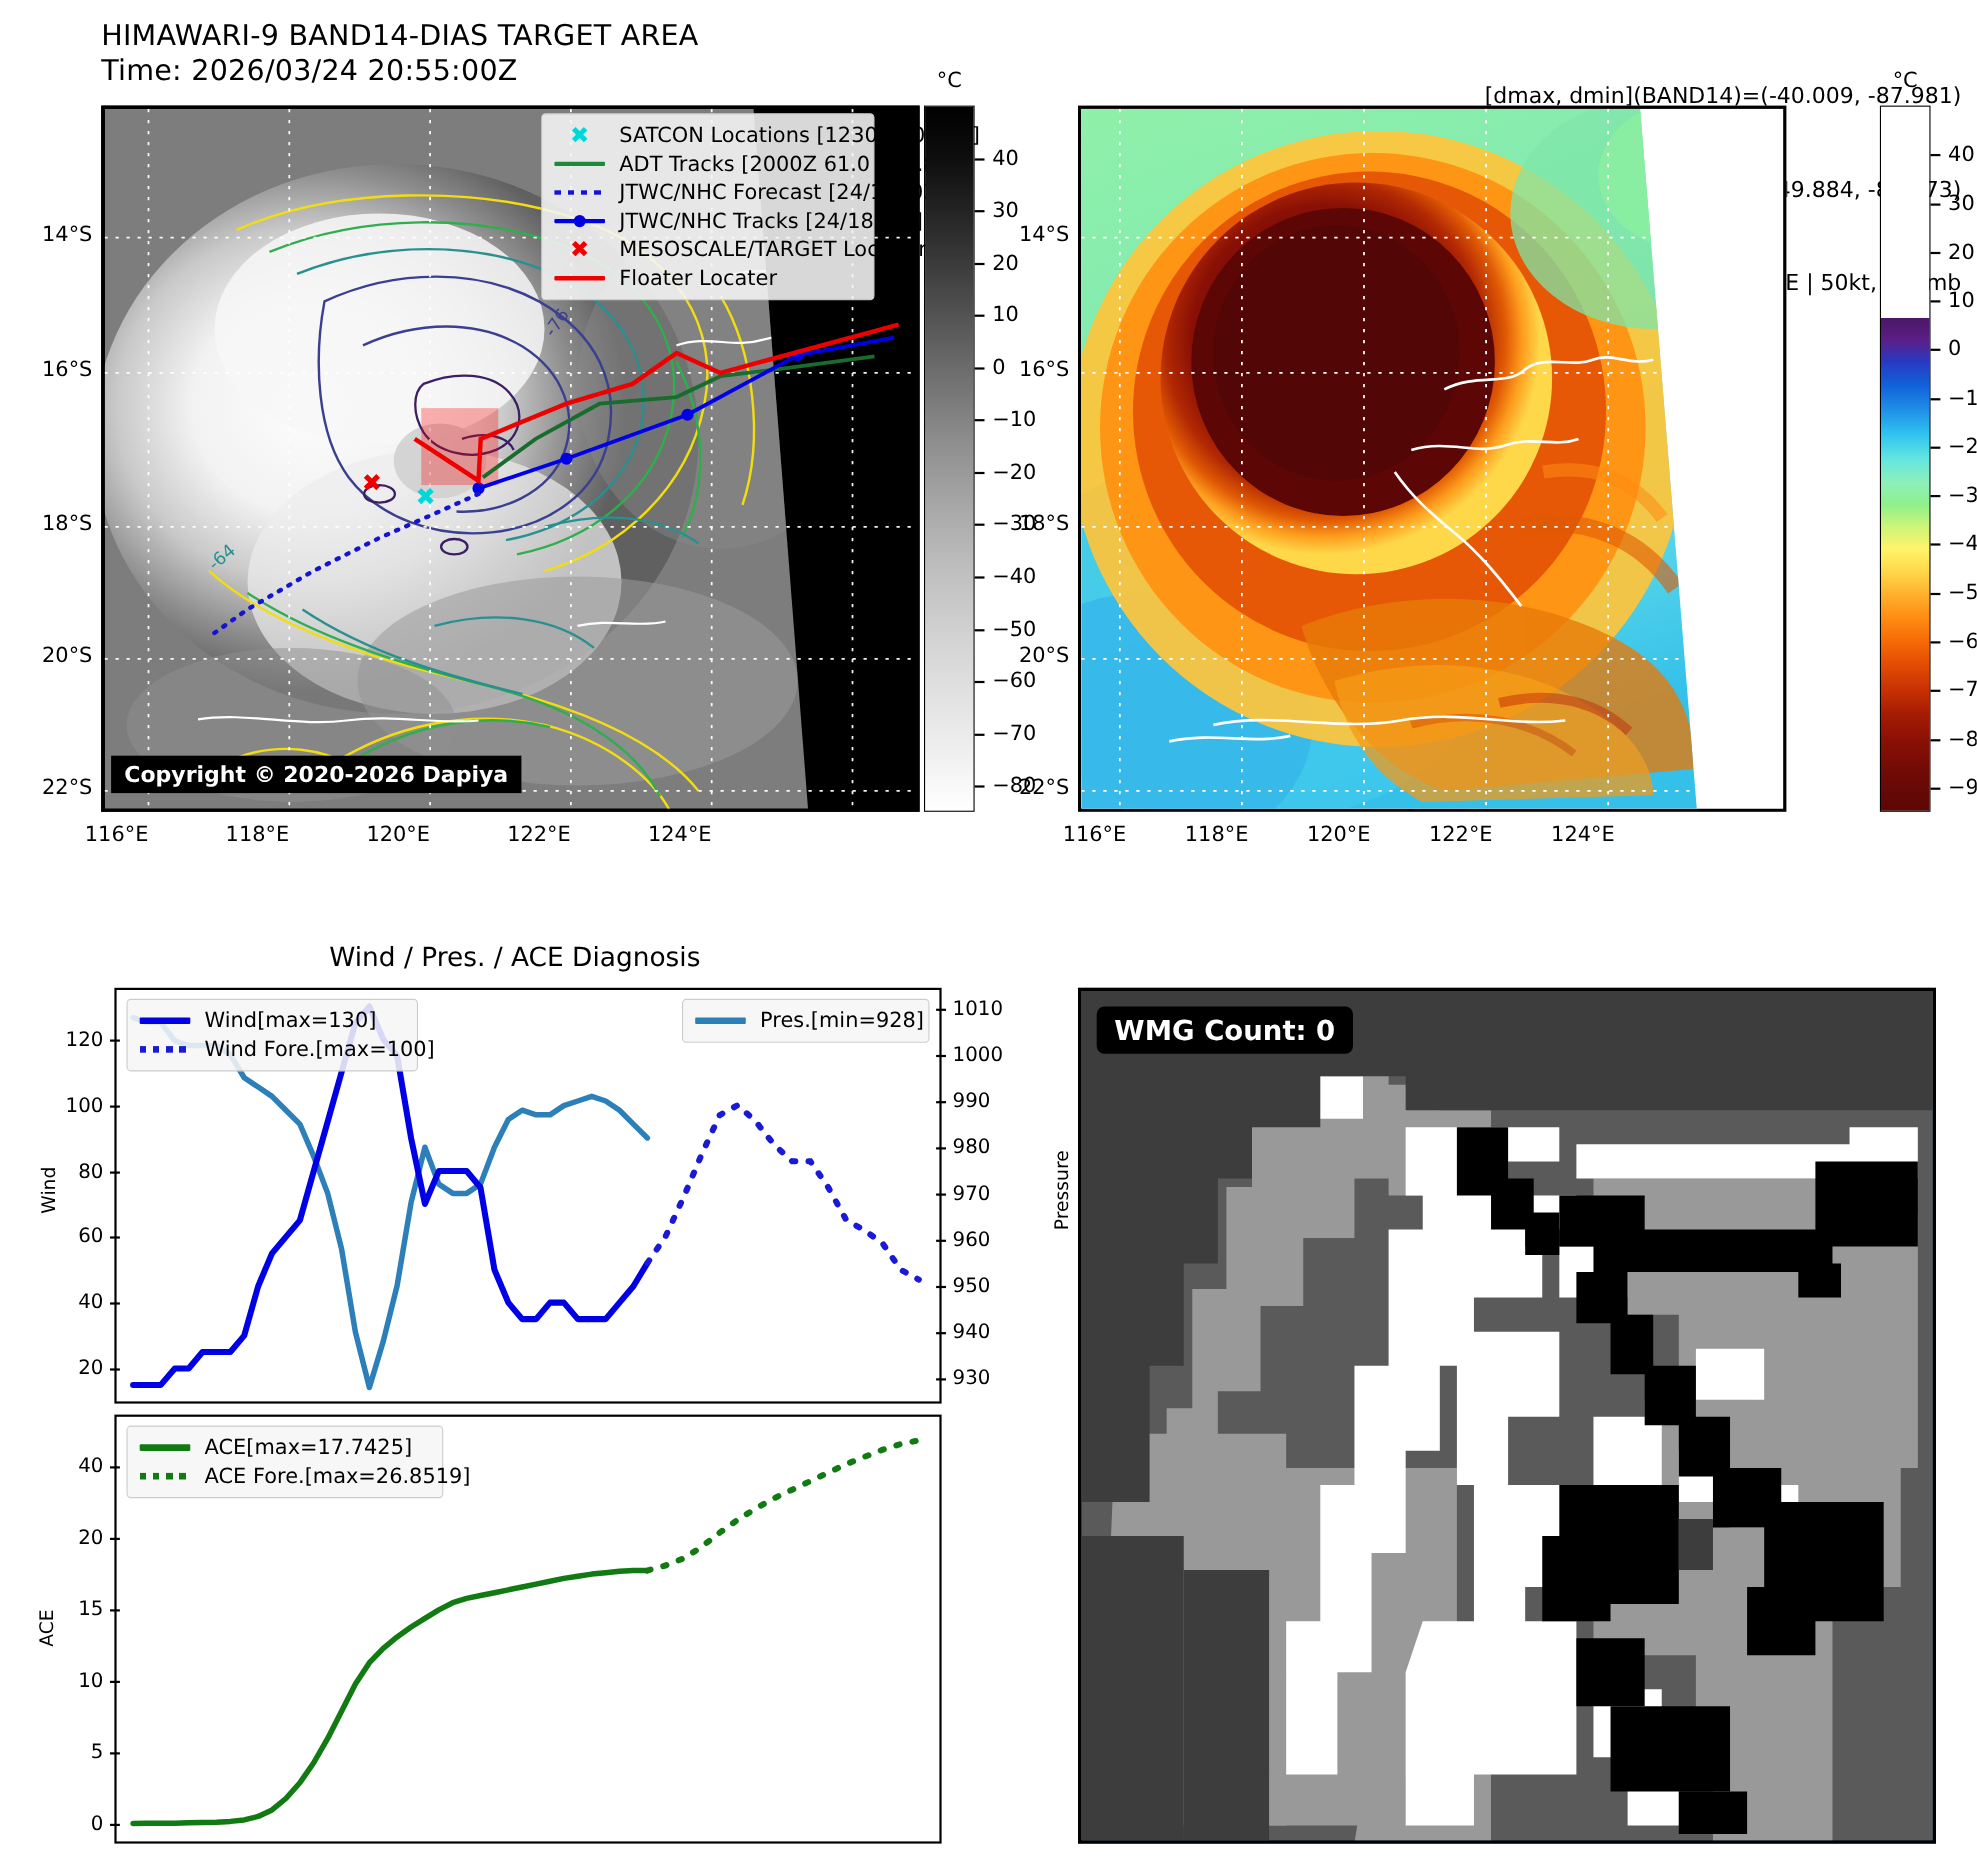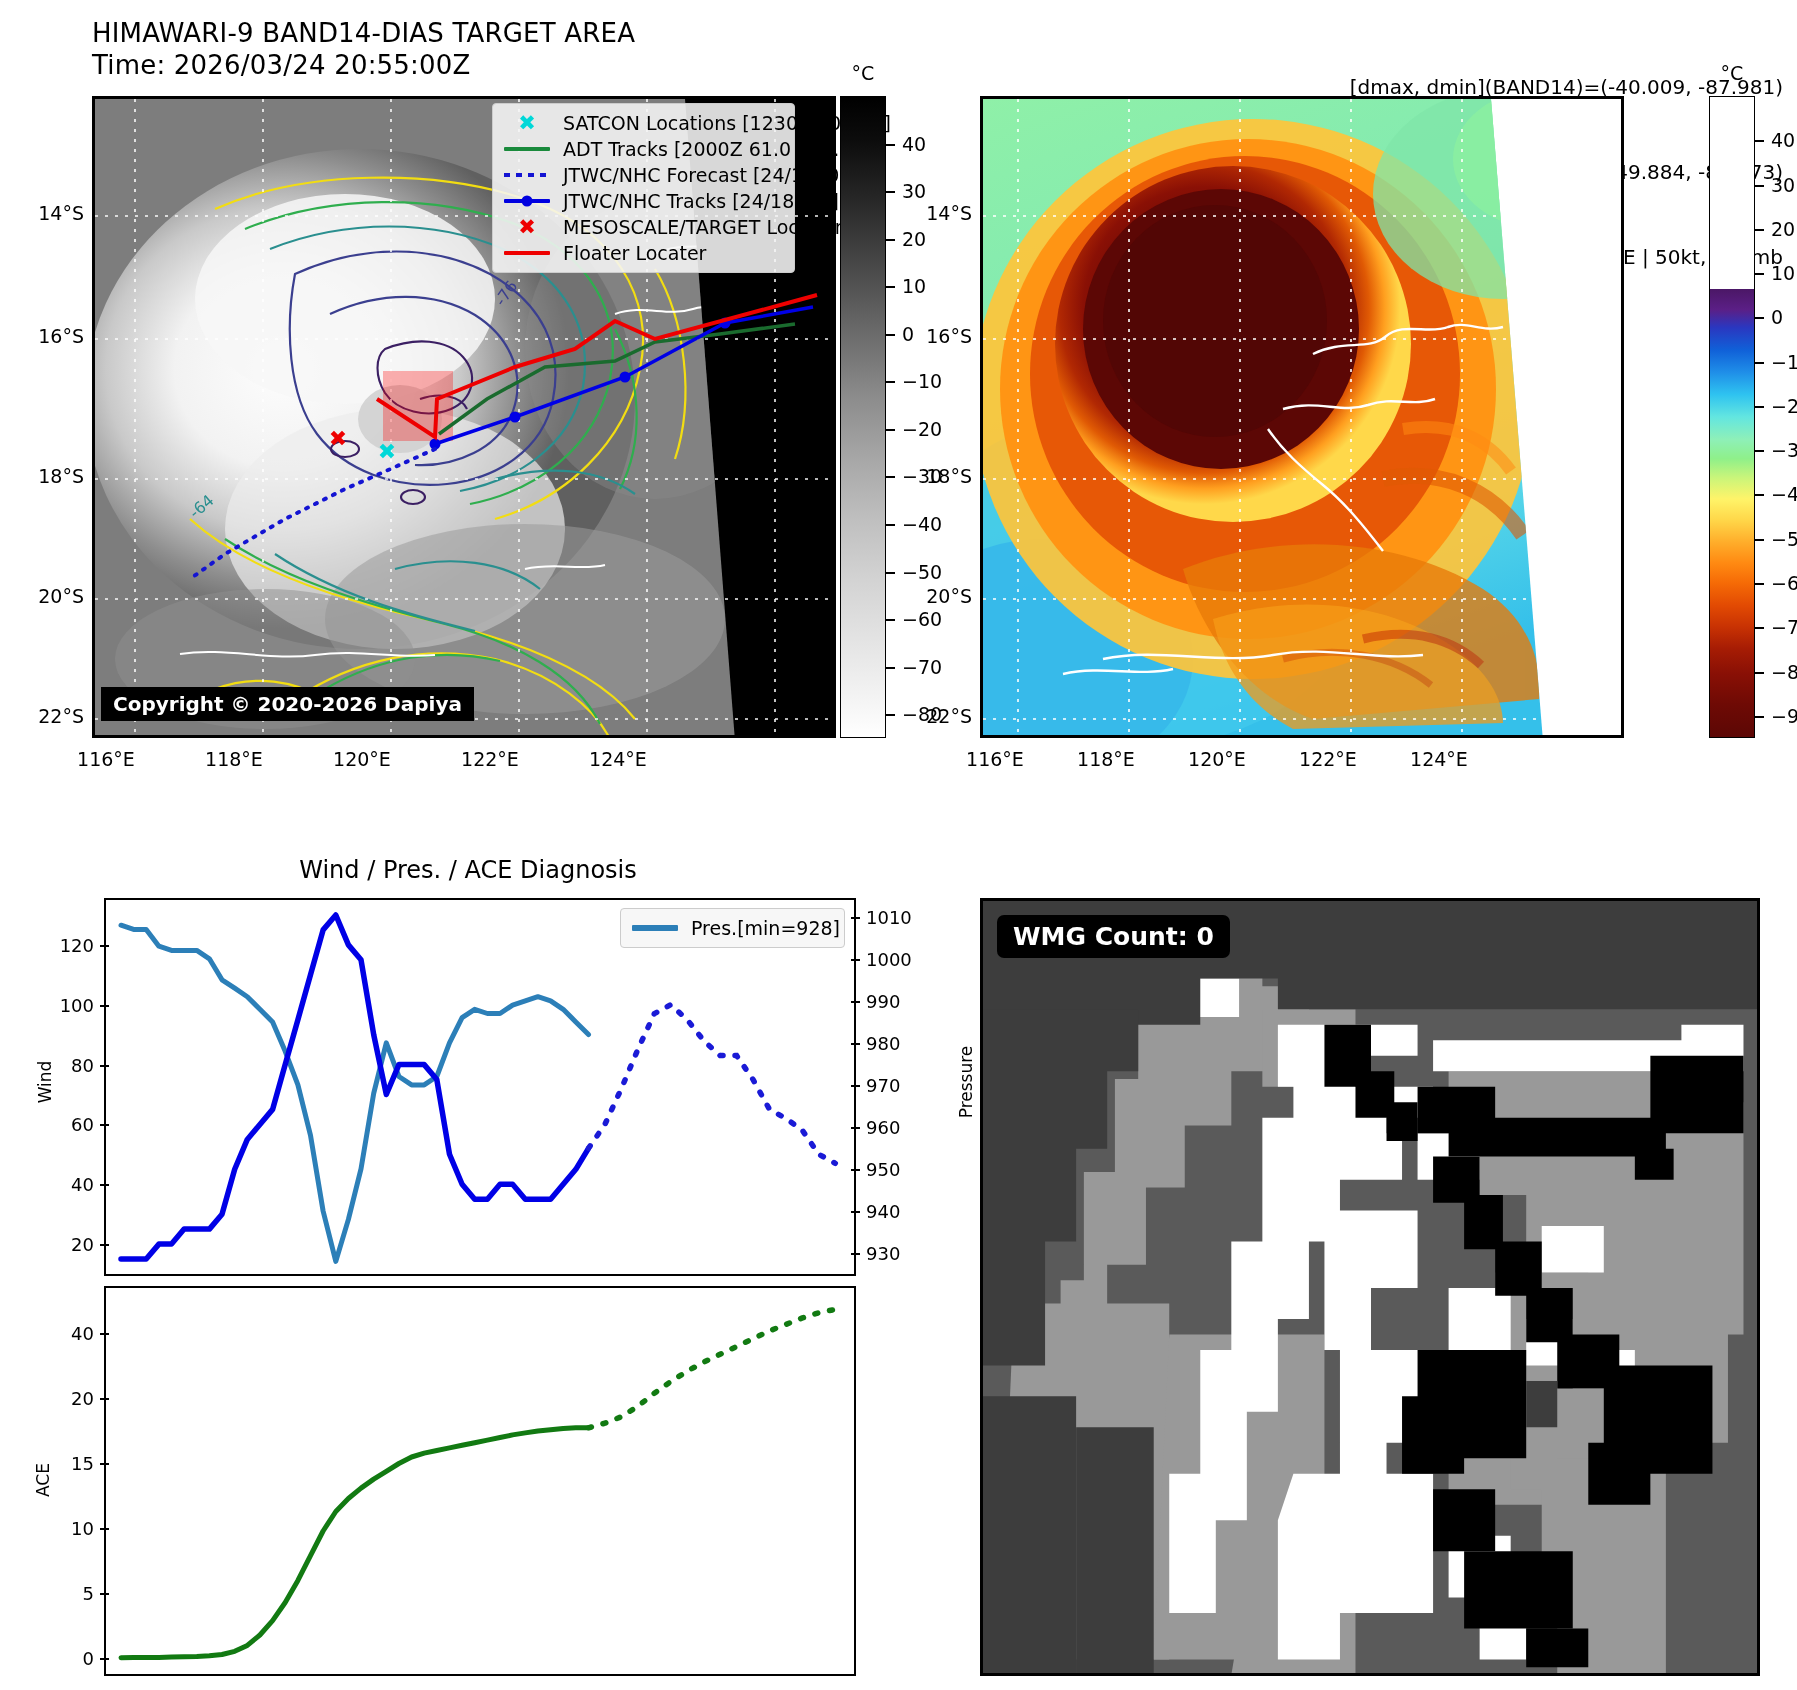--- a/index.html
+++ b/index.html
@@ -385,20 +385,34 @@
   <div class="chart-title" style="left:468px;top:856px;">Wind / Pres. / ACE Diagnosis</div>
 
   <div class="axbox" style="left:104px;top:898px;width:752px;height:378px;">
     <svg width="748" height="374" viewBox="0 0 748 374">
       <polyline id="pres-line" fill="none" stroke="#2c7fb8" stroke-width="5" stroke-linejoin="round" stroke-linecap="round" points="15.0,25.2 27.6,29.4 40.2,29.4 52.9,46.2 65.5,50.4 78.1,50.4 90.8,50.4 103.4,58.8 116.0,79.8 128.7,88.2 141.3,96.7 153.9,109.3 166.6,121.9 179.2,151.3 191.9,184.9 204.5,235.3 217.1,311.0 229.8,361.4 242.4,319.4 255.0,268.9 267.7,193.3 280.3,142.9 292.9,176.5 305.6,184.9 318.2,184.9 330.8,176.5 343.5,142.9 356.1,117.7 368.7,109.3 381.4,113.5 394.0,113.5 406.6,105.1 419.3,100.9 431.9,96.7 444.6,100.9 457.2,109.3 469.8,121.9 482.5,134.5"></polyline>
       <polyline id="wind-line" fill="none" stroke="#0000e6" stroke-width="5.5" stroke-linejoin="round" stroke-linecap="round" points="15.0,359.0 27.6,359.0 40.2,359.0 52.9,344.1 65.5,344.1 78.1,329.1 90.8,329.1 103.4,329.1 116.0,314.2 128.7,269.3 141.3,239.4 153.9,224.4 166.6,209.4 179.2,164.6 191.9,119.7 204.5,74.8 217.1,29.9 229.8,15.0 242.4,44.9 255.0,59.8 267.7,134.6 280.3,194.5 292.9,164.6 305.6,164.6 318.2,164.6 330.8,179.5 343.5,254.3 356.1,284.2 368.7,299.2 381.4,299.2 394.0,284.2 406.6,284.2 419.3,299.2 431.9,299.2 444.6,299.2 457.2,284.2 469.8,269.3 482.5,248.3"></polyline>
       <polyline id="windf-line" fill="none" stroke="#1a1ad6" stroke-width="5.5" stroke-dasharray="3 12" stroke-linecap="round" points="482.5,248.3 498.9,224.4 515.4,188.5 531.8,149.6 548.3,113.7 564.7,104.7 581.2,119.7 597.7,140.6 614.1,155.6 630.6,155.6 647.0,179.5 663.5,209.4 679.9,218.4 696.4,230.4 712.8,254.3 729.3,263.3"></polyline>
     </svg>
   </div>
 
+  <div class="legend" style="left:115px;top:908px;width:245px;">
+    <div class="legend-row">
+      <span class="lkey" style="color:#0000e6">
+          <span class="lline" style="background:#0000e6;height:6px"></span>
+        </span>
+      <span>Wind[max=130]</span>
+    </div>
+    <div class="legend-row">
+      <span class="lkey" style="color:#1a1ad6">
+          <span class="ldot" style="height:6px"></span>
+        </span>
+      <span>Wind Fore.[max=100]</span>
+    </div>
+  </div>
 
   <div class="legend" style="left:620px;top:908px;width:205px;">
     <div class="legend-row">
       <span class="lkey" style="color:#2c7fb8">
           <span class="lline" style="background:#2c7fb8;height:6px"></span>
         </span>
       <span>Pres.[min=928]</span>
     </div>
   </div>
 
@@ -439,20 +453,34 @@
   <div class="axlabel" style="left:24px;top:1072px;transform:rotate(-90deg);">Wind</div>
   <div class="axlabel" style="left:930px;top:1072px;transform:rotate(-90deg);">Pressure</div>
 
   <div class="axbox" style="left:104px;top:1286px;width:752px;height:390px;">
     <svg width="748" height="386" viewBox="0 0 748 386">
       <polyline id="ace-line" fill="none" stroke="#127a12" stroke-width="5" stroke-linejoin="round" stroke-linecap="round" points="15.0,369.8 27.6,369.6 40.2,369.5 52.9,369.4 65.5,369.1 78.1,368.8 90.8,368.5 103.4,367.8 116.0,366.5 128.7,363.3 141.3,357.4 153.9,347.0 166.6,332.7 179.2,314.5 191.9,292.4 204.5,267.7 217.1,243.0 229.8,223.5 242.4,210.5 255.0,200.1 267.7,191.1 280.3,183.3 292.9,175.5 305.6,169.0 318.2,165.1 330.8,162.5 343.5,159.9 356.1,157.3 368.7,154.7 381.4,152.1 394.0,149.5 406.6,146.9 419.3,144.9 431.9,143.0 444.6,141.7 457.2,140.4 469.8,139.8 482.5,139.8"></polyline>
       <polyline id="acef-line" fill="none" stroke="#127a12" stroke-width="5.5" stroke-dasharray="3 12" stroke-linecap="round" points="482.5,139.8 498.9,135.2 515.4,128.7 531.8,118.3 548.3,105.3 564.7,93.6 581.2,83.2 597.7,74.1 614.1,66.3 630.6,58.5 647.0,50.7 663.5,42.9 679.9,36.4 696.4,29.9 712.8,24.7 729.3,21.4"></polyline>
     </svg>
   </div>
 
+  <div class="legend" style="left:115px;top:1296px;width:268px;">
+    <div class="legend-row">
+      <span class="lkey" style="color:#127a12">
+          <span class="lline" style="background:#127a12;height:6px"></span>
+        </span>
+      <span>ACE[max=17.7425]</span>
+    </div>
+    <div class="legend-row">
+      <span class="lkey" style="color:#127a12">
+          <span class="ldot" style="height:6px"></span>
+        </span>
+      <span>ACE Fore.[max=26.8519]</span>
+    </div>
+  </div>
 
   <div id="ace-yticks">
       <div class="tickm" style="top: 1658.4px; left: 100px;"></div>
       <div class="ytick" style="top: 1658.4px; left: 104px;">0</div>
       <div class="tickm" style="top: 1593.42px; left: 100px;"></div>
       <div class="ytick" style="top: 1593.42px; left: 104px;">5</div>
       <div class="tickm" style="top: 1528.44px; left: 100px;"></div>
       <div class="ytick" style="top: 1528.44px; left: 104px;">10</div>
       <div class="tickm" style="top: 1463.45px; left: 100px;"></div>
       <div class="ytick" style="top: 1463.45px; left: 104px;">15</div>

